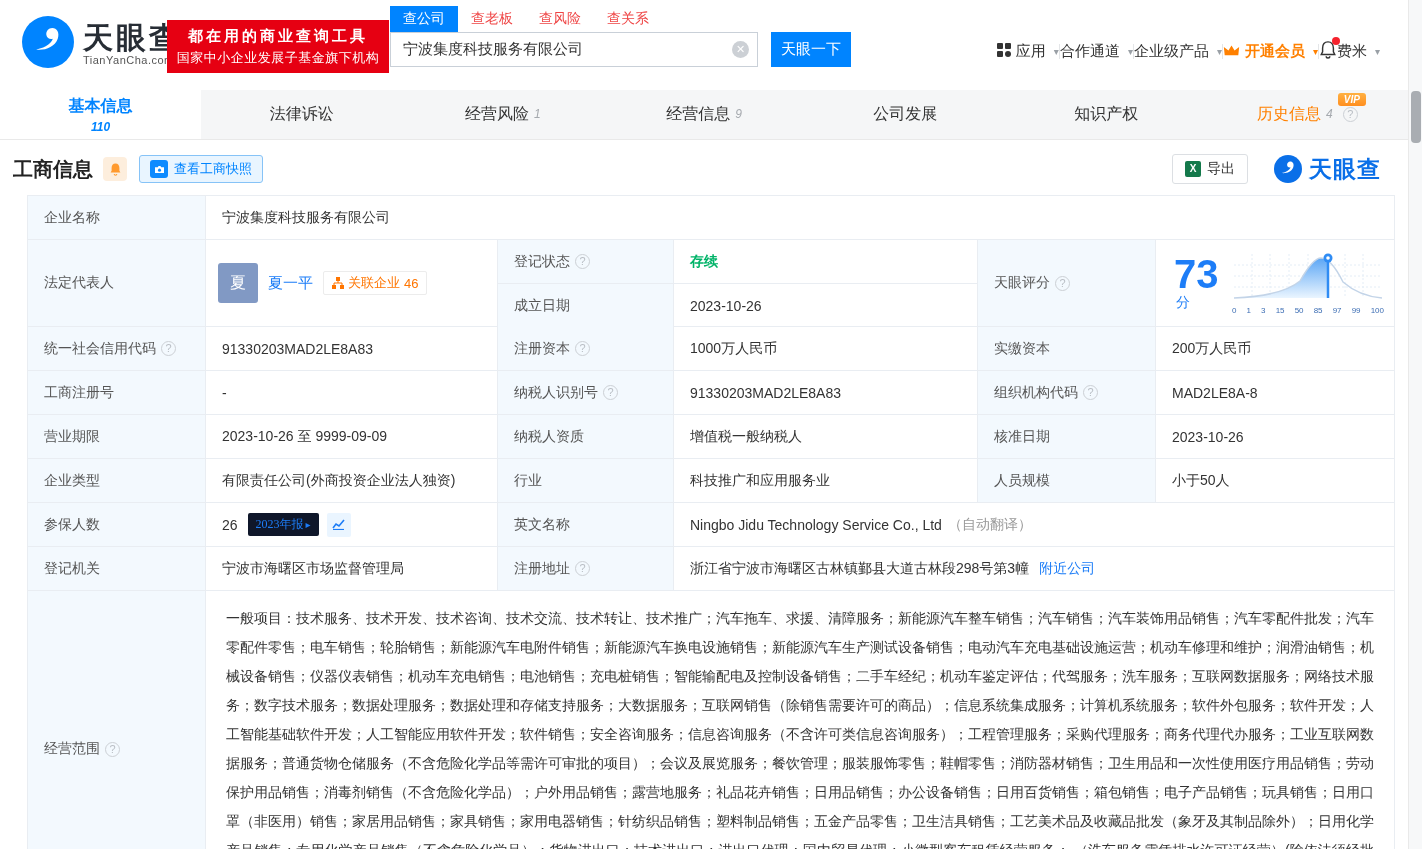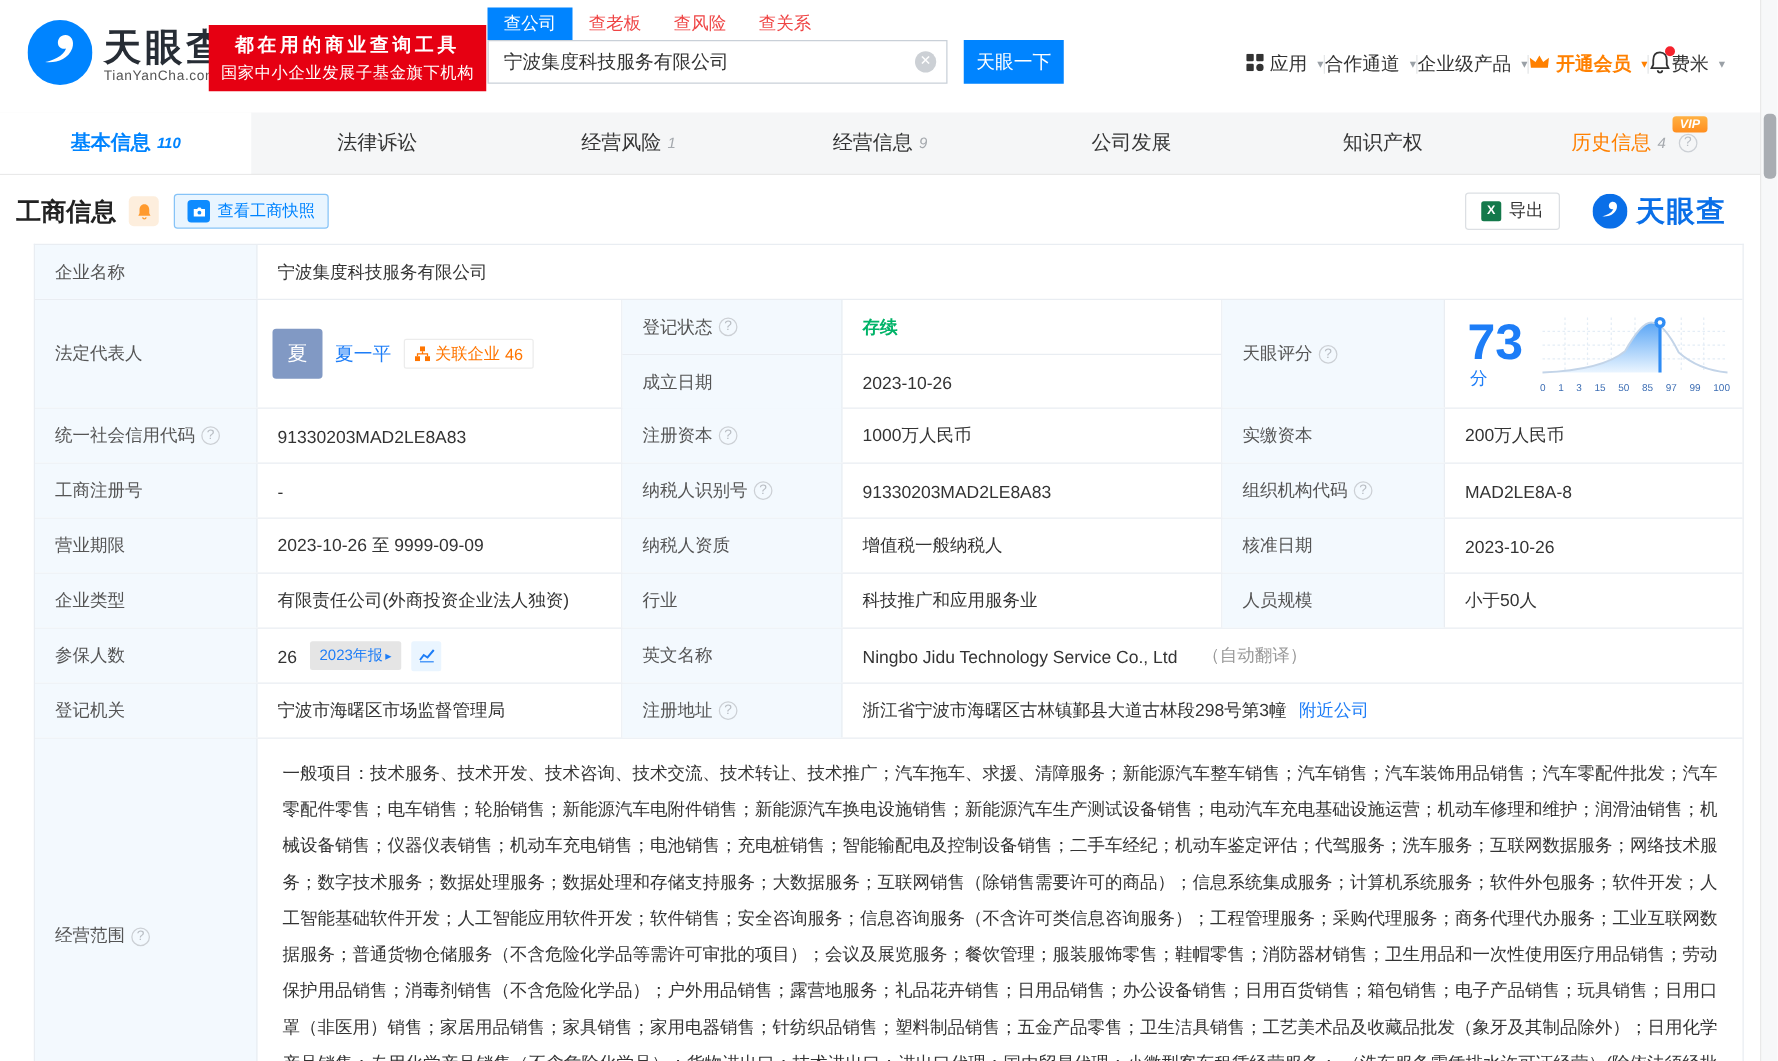--- a/index.html
+++ b/index.html
@@ -34,21 +34,21 @@
   .tn-vip { color:#ff8000; font-weight:bold; }
   .tn-vip.caret::after { color:#ff8000; }
   .bellwrap { position:relative; }
   .reddot { position:absolute; top:-3px; right:-3px; width:8px; height:8px; border-radius:50%; background:#f5222d; }
   
   .pagetabs { position:absolute; top:90px; left:0; width:1408px; height:50px; background:#f5f6f7;
     border-bottom:1px solid #e9e9e9; display:flex; }
   .ptab { flex:1; display:flex; align-items:center; justify-content:center; gap:5px; font-size:16px;
     color:#333; position:relative; cursor:pointer; }
   .ptab .cnt { font-size:12px; color:#a5a9ae; margin-top:-2px;font-style:italic; }
-  .ptab.active { background:#fff; color:#0084ff; font-weight:bold; }
+  .ptab.active { background:#fff; color:#0084ff; font-weight:bold;flex-direction:column; }
   .ptab.active .cnt { color:#0084ff; }
   .ptab.history { color:#ff8000; }
   .vipbadge { position:absolute; top:3px; right:42px; background:linear-gradient(#ffb143,#ff8e1f);
     color:#fff; font-size:10px; font-style:italic; font-weight:bold; padding:1px 6px; border-radius:3px; }
   .q { display:inline-block; width:15px; height:15px; border:1px solid #ccd0d5; border-radius:50%;
     color:#b9bec4; font-size:11px; line-height:13px; text-align:center; margin-left:5px; flex-shrink:0; }
   .q::before { content:"?"; }
   
   .sectionbar { position:absolute; top:152px; left:13px; width:1368px; height:34px;
     display:flex; align-items:center; }
@@ -83,26 +83,26 @@
     display:flex; align-items:center; justify-content:center; flex-shrink:0; }
   .link { color:#1d7df7; cursor:pointer; }
   .rep-link { font-size:15px; }
   .relbadge { height:24px; border:1px solid #ececec; border-radius:2px; display:flex; align-items:center;
     gap:4px; padding:0 8px; font-size:13px; color:#ff7500; cursor:pointer; background:#fff; }
   .score-cell { gap:10px; padding:0 8px 0 18px; }
   .score-num { font-size:40px; font-weight:bold; color:#1d7df7; line-height:1; }
   .score-unit { font-size:14px; color:#1d7df7; margin-left:2px; }
   .chartwrap { width:156px; }
   .ticks { display:flex; justify-content:space-between; font-size:8px; color:#3d6eb4; margin-top:1px; padding:0 2px; }
-  .yearbadge { background:#e5e5e5; color:#1d7df7; font-size:12px; padding:3px 8px; border-radius:2px;
-    margin-left:10px; cursor:pointer; }
+  .yearbadge { background:#0f172a; color:#1d7df7; font-size:12px; padding:3px 8px; border-radius:2px;
+    margin-left:10px; cursor:pointer;font-family:Liberation Serif, serif; }
   .yearbadge::after { content:"▸"; margin-left:2px; font-size:10px; }
   .chartbtn { width:24px; height:24px; background:#eaf5ff; border-radius:2px; margin-left:8px;
     display:flex; align-items:center; justify-content:center; cursor:pointer; }
-  .gray { color:#999; margin-left:20px; }
+  .gray { color:#999; margin-left:6px; }
   .scope-val { display:block; padding:13px 20px; line-height:29px; text-align:justify; color:#333; }
   .scrollbar { position:absolute; top:0; right:0; width:14px; height:849px; background:#f7f8f9;
     border-left:1px solid #e9e9e9; }
   .thumb { position:absolute; top:91px; left:2px; width:10px; height:52px; background:#a9adb2; border-radius:4px; }
 </style>
 </head>
 <body>
 
 <div class="header">
   <div class="logo">

